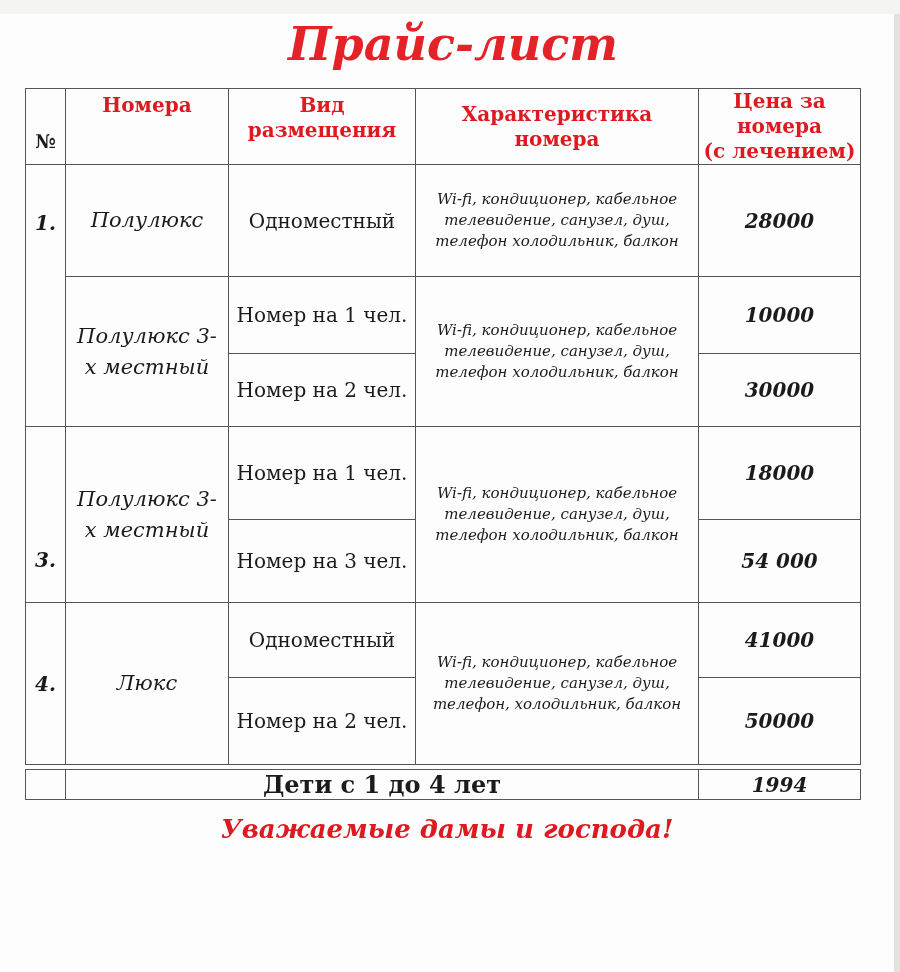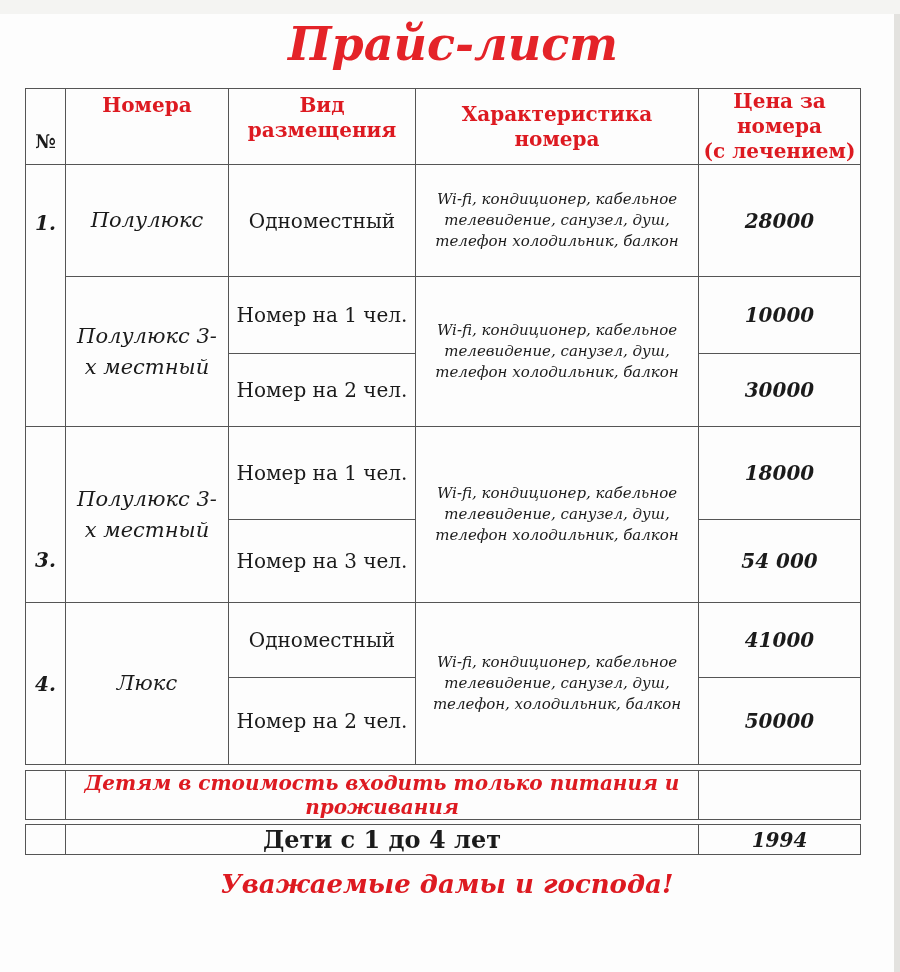--- a/index.html
+++ b/index.html
@@ -184,34 +184,20 @@
         <td class="features" rowspan="2">Wi-fi, кондиционер, кабельное телевидение, санузел, душ, телефон, холодильник, балкон</td>
         <td class="price">41000</td>
       </tr>
       <tr class="h87">
         <td class="type">Номер на 2 чел.</td>
         <td class="price">50000</td>
       </tr>
     </tbody>
   </table>
 
-  <table class="note-table">
-    <colgroup>
-        <col style="width:40px">
-        <col style="width:633px">
-        <col style="width:162px">
-      </colgroup>
-    <tbody>
-      <tr class="h32">
-        <td></td>
-        <td class="note">Детям в стоимость входить только питания и проживания</td>
-        <td></td>
-      </tr>
-    </tbody>
-  </table>
 
   <table class="child-table">
     <colgroup>
         <col style="width:40px">
         <col style="width:633px">
         <col style="width:162px">
       </colgroup>
     <tbody>
       <tr class="h27">
         <td></td>

